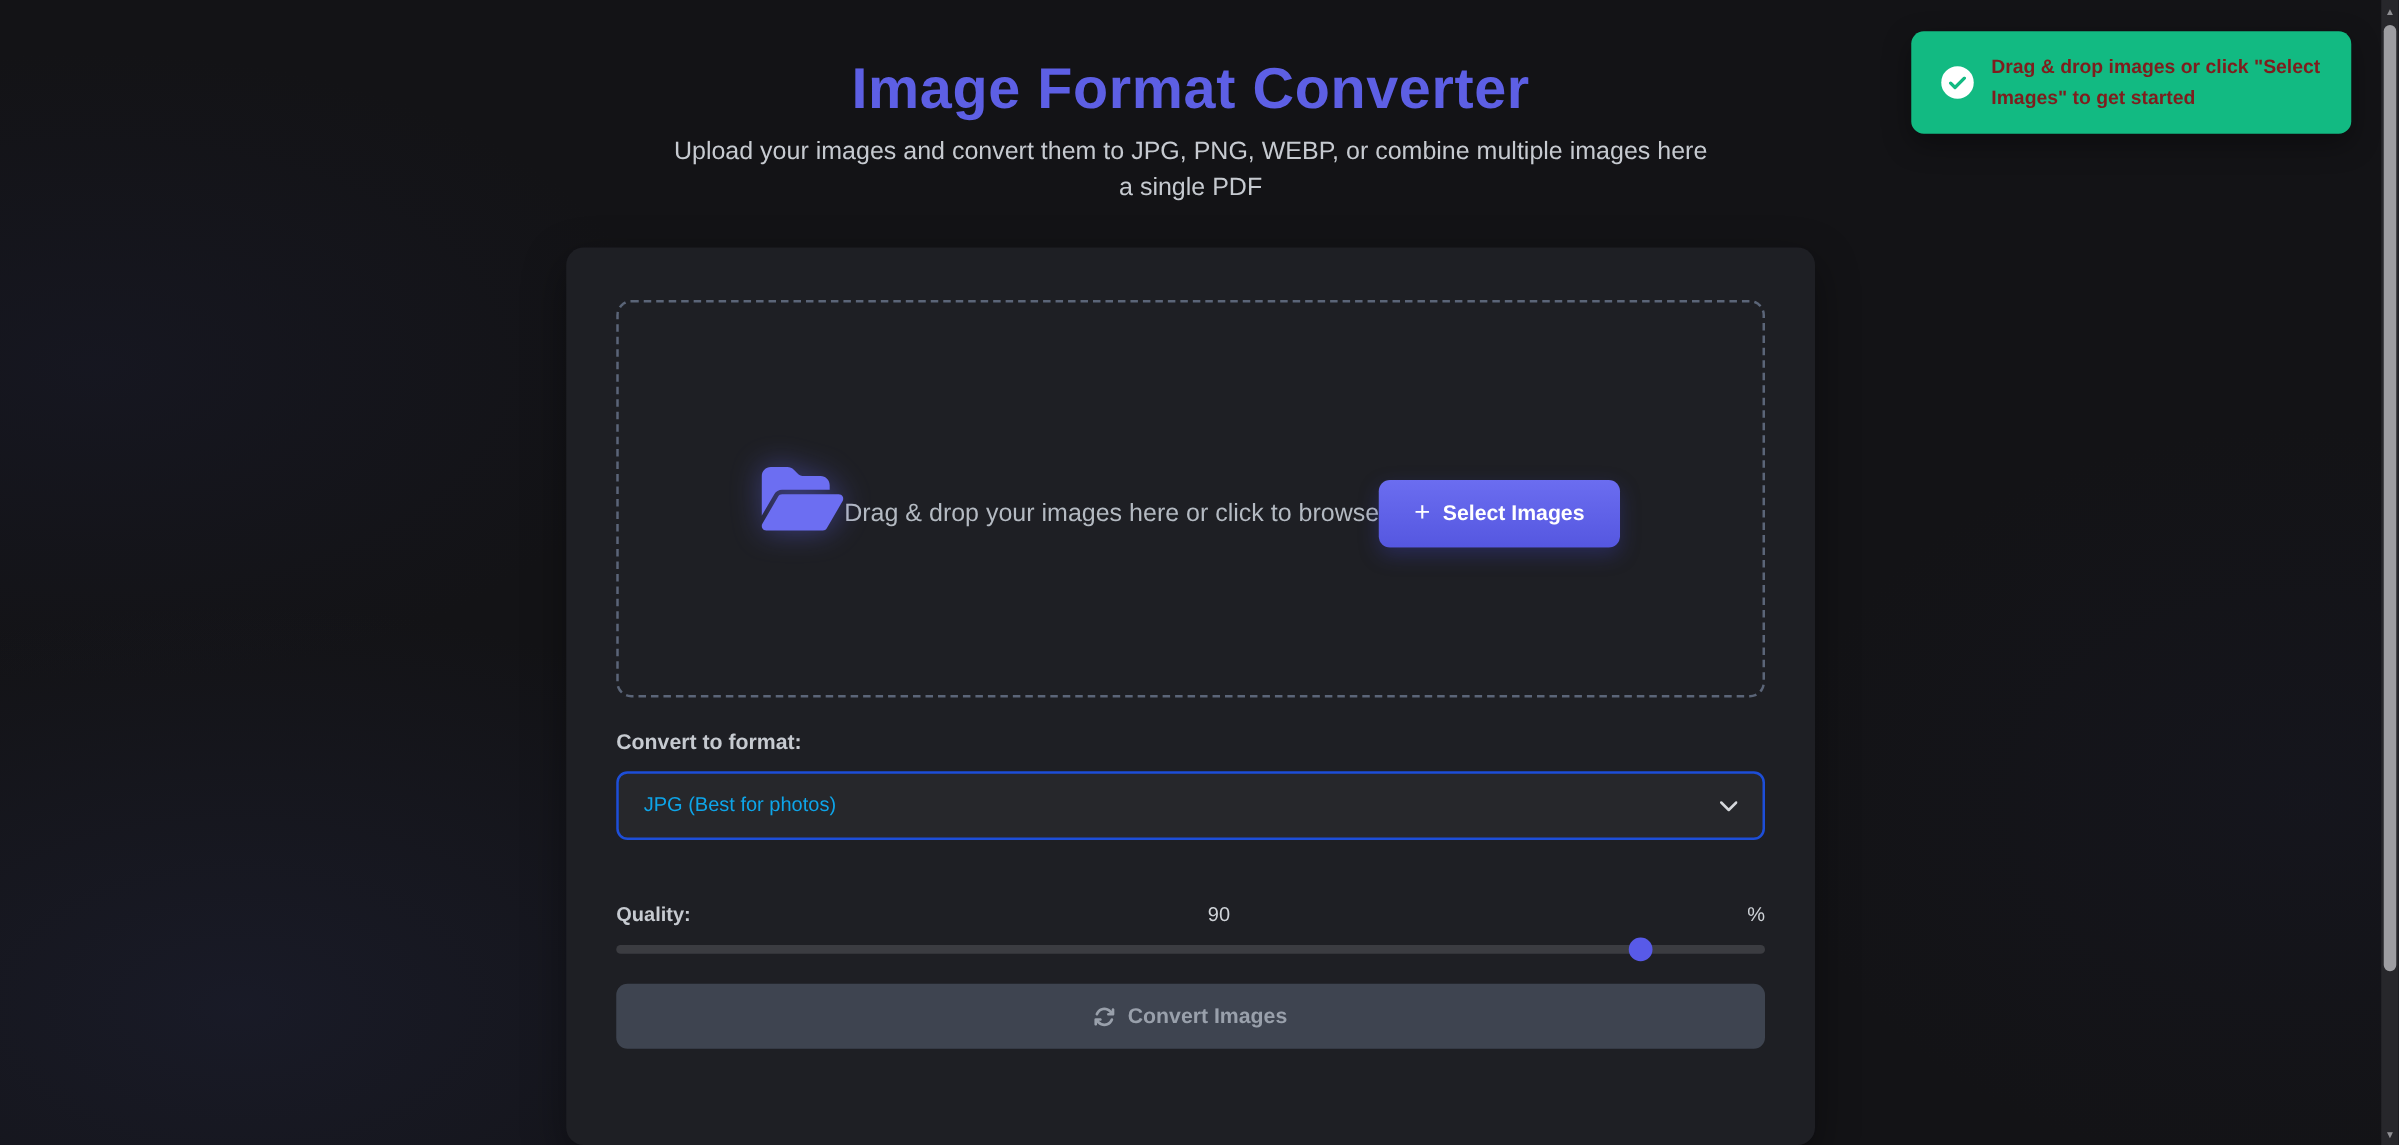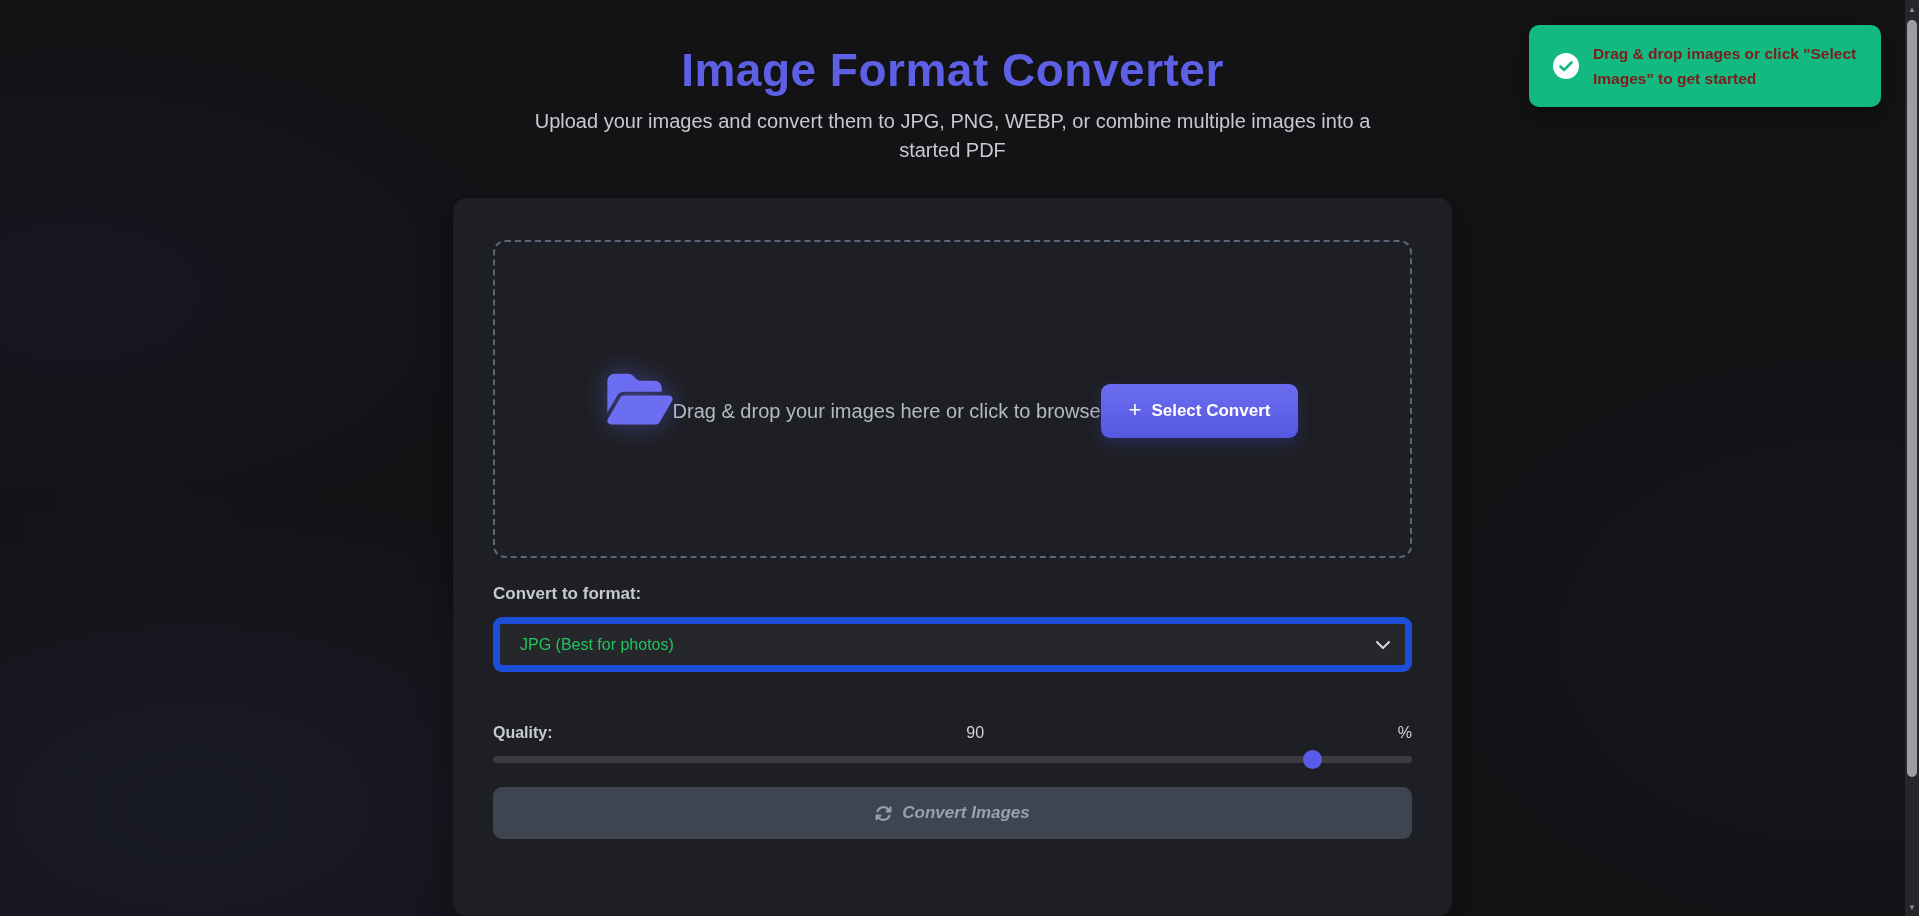--- a/index.html
+++ b/index.html
@@ -55,22 +55,22 @@
     cursor:pointer; box-shadow:0 6px 16px rgba(60,62,180,0.35);
   }
   .plus-glyph { font-size:22px; font-weight:500; line-height:1; position:relative; top:-1px; }
 
   .field-label { margin-top:26px; font-size:17px; font-weight:600; color:#c6cad0; }
 
   .select-wrap { position:relative; margin-top:13px; }
   select.format-select {
     -webkit-appearance:none; appearance:none;
     width:100%; height:55px;
-    background:#26272b; color:#22c55e;
-    border:7px solid #1d4ed8; border-radius:9px;
+    background:#26272b; color:#0ea5e9;
+    border:2px solid #1d4ed8; border-radius:9px;
     padding:0 20px; font-size:16px;
     font-family:"Liberation Sans", sans-serif;
     outline:none; cursor:pointer;
   }
   .chevron { position:absolute; right:22px; top:50%; transform:translateY(-50%);
              pointer-events:none; color:#d5d8dc; }
   .chevron svg { width:14px; height:9px; display:block; }
 
   .quality-row { margin-top:27px; display:flex; justify-content:space-between; align-items:baseline;
                  font-size:16px; color:#cfd3d8;gap:13px; }
@@ -91,21 +91,21 @@
   input[type=range].quality-slider::-moz-range-thumb {
     width:19px; height:19px; border-radius:50%;
     background:#585ae8; cursor:pointer; border:none;
   }
 
   .convert-btn {
     margin-top:24px; width:100%; height:52px;
     background:#3e4450; border:none; border-radius:9px;
     display:flex; align-items:center; justify-content:center; gap:10px;
     color:#99a0ab; font-size:17px; font-weight:600;
-    font-family:"Liberation Sans", sans-serif; cursor:default;font-style:italic;
+    font-family:"Liberation Sans", sans-serif; cursor:default;
   }
   .convert-btn svg { width:17px; height:17px; }
 
   .toast {
     position:absolute; top:25px; right:38px; width:352px; min-height:82px;
     background:#12ba82; border-radius:10px;
     display:flex; align-items:center; gap:14px;
     padding:16px 20px 16px 24px;
     box-shadow:0 8px 22px rgba(0,0,0,0.35);
   }
@@ -124,34 +124,34 @@
   .sb-thumb { position:absolute; left:2px; top:20px; width:10px; height:757px;
               background:#9d9da1; border-radius:6px; cursor:pointer; }
 </style>
 </head>
 <body>
 
 <div class="main">
 
   <h1 class="page-title">Image Format Converter</h1>
 
-  <div class="subtitle">Upload your images and convert them to JPG, PNG, WEBP, or combine multiple images into a started PDF</div>
+  <div class="subtitle">Upload your images and convert them to JPG, PNG, WEBP, or combine multiple images here a single PDF</div>
 
   <div class="card">
 
     <div class="dropzone">
       <span class="folder-wrap">
         <svg viewBox="0 0 576 512" fill="currentColor" aria-hidden="true">
           <path d="M88.7 223.8L0 375.8V96C0 60.7 28.7 32 64 32H181.5c17 0 33.3 6.7 45.3 18.7l26.5 26.5c12 12 28.3 18.7 45.3 18.7H416c35.3 0 64 28.7 64 64v32H144c-22.8 0-43.8 12.1-55.3 31.8zm27.6 16.1C122.1 230 132.6 224 144 224H544c11.5 0 22 6.1 27.7 16.1s5.7 22.2-.1 32.1l-112 192C453.9 474 443.4 480 432 480H32c-11.5 0-22-6.1-27.7-16.1s-5.7-22.2 .1-32.1l112-192z"></path>
         </svg>
       </span>
       <div class="drop-hint">Drag &amp; drop your images here or click to browse</div>
       <button class="select-images-btn">
         <span class="plus-glyph">+</span>
-        <span>Select Convert</span>
+        <span>Select Images</span>
       </button>
     </div>
 
     <div class="field-label">Convert to format:</div>
 
     <div class="select-wrap">
       <select class="format-select">
         <option>JPG (Best for photos)</option>
       </select>
       <span class="chevron">

